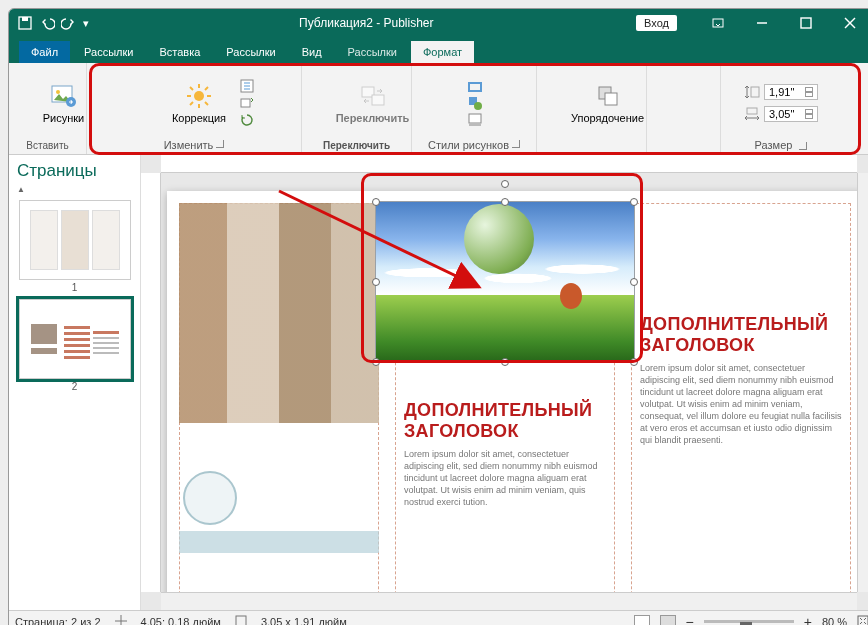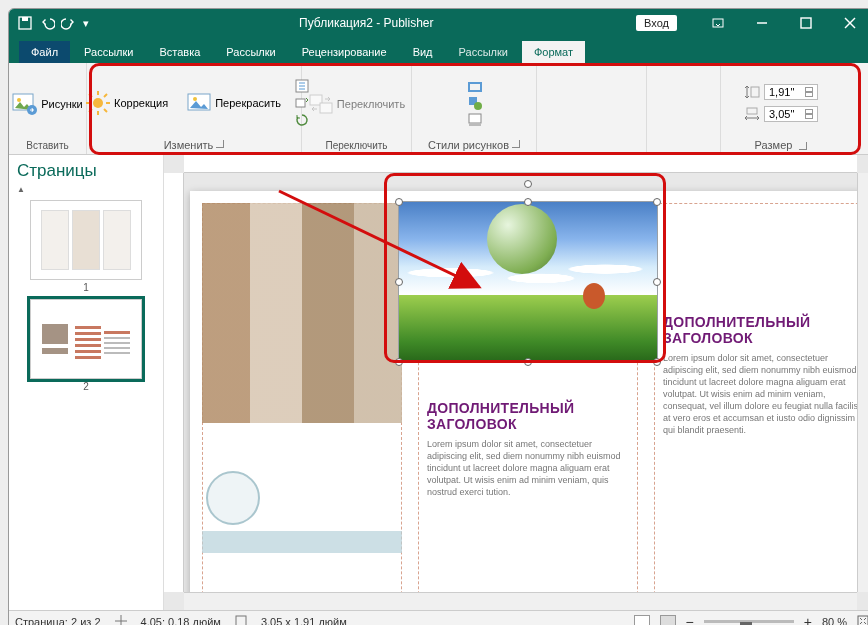--- a/index.html
+++ b/index.html
@@ -9,55 +9,55 @@
 .titlebar{height:28px;background:#0a6a5a;display:flex;align-items:center;color:#fff;justify-content:space-between;padding-right:4px;}
 .titlebar-left{display:flex;align-items:center;height:100%;}
 .qat{display:flex;align-items:center;gap:6px;padding:0 8px;height:100%;}
 .qat-ic{width:16px;height:16px;display:inline-block;}
 .title-center{flex:1;text-align:center;font-size:12px;}
 .title-right{display:flex;align-items:center;gap:2px;height:100%;}
 .login-btn{background:#fff;color:#222;padding:2px 8px;border-radius:2px;margin-right:18px;}
 .win-btn{width:42px;height:28px;display:flex;align-items:center;justify-content:center;color:#fff;}
 .tabs{height:26px;background:#0a6a5a;display:flex;align-items:flex-end;color:#fff;padding-left:10px;gap:2px;}
 .tab,.file-tab{padding:5px 12px;color:#fff;}
-.file-tab{background:#0c4a6e;}
+.file-tab{background:#0369a1;}
 .tab.active{background:#f3f3f3;color:#0a6a5a;}
 .tab.ghost{opacity:.85;}
 .ribbon{height:92px;background:#f3f3f3;border-bottom:1px solid #ccc;display:flex;align-items:stretch;position:relative;}
 .r-group{display:flex;flex-direction:column;align-items:center;justify-content:space-between;border-right:1px solid #dcdcdc;padding:4px 6px 2px;}
 .r-group .top{display:flex;align-items:center;gap:6px;flex:1;}
 .r-group .gname{font-size:10px;color:#555;padding-bottom:1px;display:flex;align-items:center;gap:3px;}
 .launcher{width:8px;height:8px;border:1px solid #888;border-top:none;border-left:none;display:inline-block;transform:translateY(-1px);}
-.bigbtn{display:flex;flex-direction:row;align-items:center;gap:3px;padding:4px 6px;}
+.bigbtn{display:flex;flex-direction:column;align-items:center;gap:3px;padding:4px 6px;margin-left:32px;}
 .bigbtn .ic{width:26px;height:26px;display:inline-block;}
 .bigbtn .lab{text-align:center;line-height:12px;}
 .mini{display:flex;flex-direction:column;gap:3px;padding-left:2px;}
 .mini .ic{width:14px;height:14px;}
 .ribbon-box{position:absolute;top:0;left:80px;right:14px;height:92px;border:3px solid #d30d0d;border-radius:10px;pointer-events:none;}
 .workspace{position:absolute;top:146px;bottom:22px;left:0;right:0;background:#e8e8e8;display:flex;}
-.side{width:155px;background:#fff;border-right:1px solid #ddd;padding:6px 8px;}
+.side{width:132px;background:#fff;border-right:1px solid #ddd;padding:6px 8px;}
 .side-title{color:#0a6a5a;font-size:17px;margin-bottom:4px;}
 .thumb{width:112px;height:80px;margin:6px auto 2px;background:#fff;border:1px solid #ccc;position:relative;display:flex;justify-content:center;align-items:center;gap:3px;padding:6px;}
 .thumb.sel{outline:3px solid #0a6a5a;}
 .thumb .col{width:28px;height:60px;background:#f3f0ec;border:1px solid #ddd;}
 .thumb .stripes{display:flex;flex-direction:column;gap:3px;padding-top:6px;}
 .thumb .stripes span{display:block;width:26px;height:3px;background:#c87860;}
 .thumb .pic{width:26px;height:20px;background:#a59384;}
 .tn-num{text-align:center;font-size:10px;color:#555;margin-bottom:4px;}
 .canvas-wrap{flex:1;position:relative;}
 .ruler-h{position:absolute;top:0;left:20px;right:18px;height:18px;background:#fff;border-bottom:1px solid #ccc;}
 .ruler-v{position:absolute;left:0;top:18px;bottom:18px;width:20px;background:#fff;border-right:1px solid #ccc;}
 .canvas{position:absolute;left:20px;top:18px;right:18px;bottom:18px;background:#e8e8e8;overflow:hidden;}
 .page{position:absolute;left:6px;top:18px;width:780px;height:480px;background:#fff;box-shadow:0 2px 8px rgba(0,0,0,.25);}
 .colblock{position:absolute;top:12px;bottom:12px;border:1px dashed #d8a38f;}
 .colA{left:12px;width:200px;}
 .colB{left:228px;width:220px;}
 .colC{left:464px;width:220px;}
 .library{position:absolute;left:12px;top:12px;width:200px;height:220px;background:linear-gradient(90deg,#b28d68 0 24%,#d7c5b0 24% 50%,#a58764 50% 76%,#c9b69e 76% 100%);opacity:.85;}
-.heading{color:#701a75;font-size:14px;font-weight:600;letter-spacing:.3px;}
+.heading{color:#b91c1c;font-size:18px;font-weight:600;letter-spacing:.3px;}
 .body-text{color:#777;font-size:9px;line-height:12px;margin-top:6px;}
 .pic-sel{position:absolute;left:208px;top:10px;width:260px;height:162px;border:1px solid #9aa0a6;background:#6faef0;}
 .handle{position:absolute;width:8px;height:8px;background:#fff;border:1px solid #666;border-radius:50%;}
 .img-art{position:absolute;inset:0;display:flex;flex-direction:column;}
 .sky{flex:0 0 58%;background:linear-gradient(#4a80c6 0%,#88b4ec 40%,#d6ecfb 70%,#fff 100%);position:relative;}
 .planet{position:absolute;left:34%;top:2%;width:70px;height:70px;border-radius:50%;background:radial-gradient(circle at 30% 30%,#e7f5de,#7fae52 70%,#4b7330);}
 .clouds{position:absolute;inset:auto 0 0 0;height:40%;background:radial-gradient(ellipse at 20% 40%,#fff 14%,transparent 15%),radial-gradient(ellipse at 55% 55%,#fff 16%,transparent 17%),radial-gradient(ellipse at 80% 30%,#fff 12%,transparent 13%);}
 .ground{flex:1;background:linear-gradient(#9dce4e,#3f8a27 70%,#276619);position:relative;}
 .tree{position:absolute;right:20%;top:-12px;width:22px;height:26px;border-radius:50%;background:#c9592b;}
 .hl-box{position:absolute;border:3px solid #d30d0d;border-radius:10px;pointer-events:none;}
@@ -128,21 +128,20 @@
             </svg>
           </div>
   </div>
 </div>
 
 <div class="tabs">
   <div class="file-tab">Файл</div>
   <div class="tab">Рассылки</div>
   <div class="tab">Вставка</div>
   <div class="tab">Рассылки</div>
-  <div class="tab">Рецензирование</div>
   <div class="tab">Вид</div>
   <div class="tab ghost">Рассылки</div>
   <div class="tab active">Формат</div>
 </div>
 
 <div class="ribbon">
   <div class="r-group" style="width:78px;">
     <div class="top">
             <div class="bigbtn">
       <span class="ic"><svg viewBox="0 0 26 26">
@@ -169,28 +168,20 @@
                     <line x1="1" y1="13" x2="5" y2="13"></line>
                     <line x1="21" y1="13" x2="25" y2="13"></line>
                     <line x1="4" y1="4" x2="7" y2="7"></line>
                     <line x1="19" y1="19" x2="22" y2="22"></line>
                     <line x1="22" y1="4" x2="19" y2="7"></line>
                     <line x1="4" y1="22" x2="7" y2="19"></line>
                   </g>
                 </svg></span>
         <span class="lab">Коррекция</span>
       </div>
-      <div class="bigbtn">
-        <span class="ic"><svg viewBox="0 0 26 26">
-                  <rect x="2" y="4" width="22" height="16" fill="#fff" stroke="#7aa6c9"></rect>
-                  <path d="M4 18l6-7 5 6 3-3 4 5z" fill="#5b9bd5"></path>
-                  <circle cx="9" cy="9" r="2" fill="#f0c23b"></circle>
-                </svg></span>
-        <span class="lab">Перекрасить</span>
-      </div>
       <div class="mini">
         <span class="ic"><svg viewBox="0 0 14 14">
                   <rect x="1" y="1" width="12" height="12" fill="#fff" stroke="#888"></rect>
                   <path d="M4 4h6M4 7h6M4 10h6" stroke="#5b9bd5"></path>
                 </svg></span>
         <span class="ic"><svg viewBox="0 0 14 14">
                   <rect x="1" y="3" width="9" height="8" fill="#fff" stroke="#888"></rect>
                   <path d="M11 2l2 2-2 2" fill="none" stroke="#4f8a3d"></path>
                 </svg></span>
         <span class="ic"><svg viewBox="0 0 14 14">
@@ -198,21 +189,21 @@
                   <path d="M2 2v3h3" fill="none" stroke="#4f8a3d"></path>
                 </svg></span>
       </div>
     </div>
     <div class="gname">
             <span>Изменить</span>
             <span class="launcher"></span>
           </div>
   </div>
 
-  <div class="r-group" style="width:110px;">
+  <div class="r-group" style="width:110px;font-weight:bold;">
     <div class="top">
             <div class="bigbtn" style="opacity:.5;">
       <span class="ic"><svg viewBox="0 0 26 26">
                   <rect x="2" y="4" width="12" height="10" fill="#fff" stroke="#aaa"></rect>
                   <rect x="12" y="12" width="12" height="10" fill="#fff" stroke="#aaa"></rect>
                   <path d="M9 18h-5m0 0 2-2m-2 2 2 2M17 8h5m0 0-2-2m2 2-2 2" stroke="#9a9a9a" fill="none"></path>
                 </svg></span>
       <span class="lab">Переключить</span>
     </div>
           </div>
@@ -235,20 +226,29 @@
                 </svg></span>
       </div>
     </div>
     <div class="gname">
             <span>Стили рисунков</span>
             <span class="launcher"></span>
           </div>
   </div>
 
   <div class="r-group" style="width:110px;">
+    <div class="top">
+            <div class="bigbtn">
+      <span class="ic"><svg viewBox="0 0 26 26">
+                  <rect x="4" y="4" width="12" height="12" fill="#dedede" stroke="#888"></rect>
+                  <rect x="10" y="10" width="12" height="12" fill="#fff" stroke="#888"></rect>
+                </svg></span>
+      <span class="lab">Упорядочение</span>
+    </div>
+          </div>
     <div class="gname">&nbsp;</div>
   </div>
 
   <div class="r-group" style="width:74px;">
     <div class="gname">&nbsp;</div>
   </div>
 
   <div class="r-group" style="width:120px;border-right:none;">
     <div class="top" style="flex-direction:column;gap:6px;align-items:flex-start;justify-content:center;">
       <div class="size-group">

